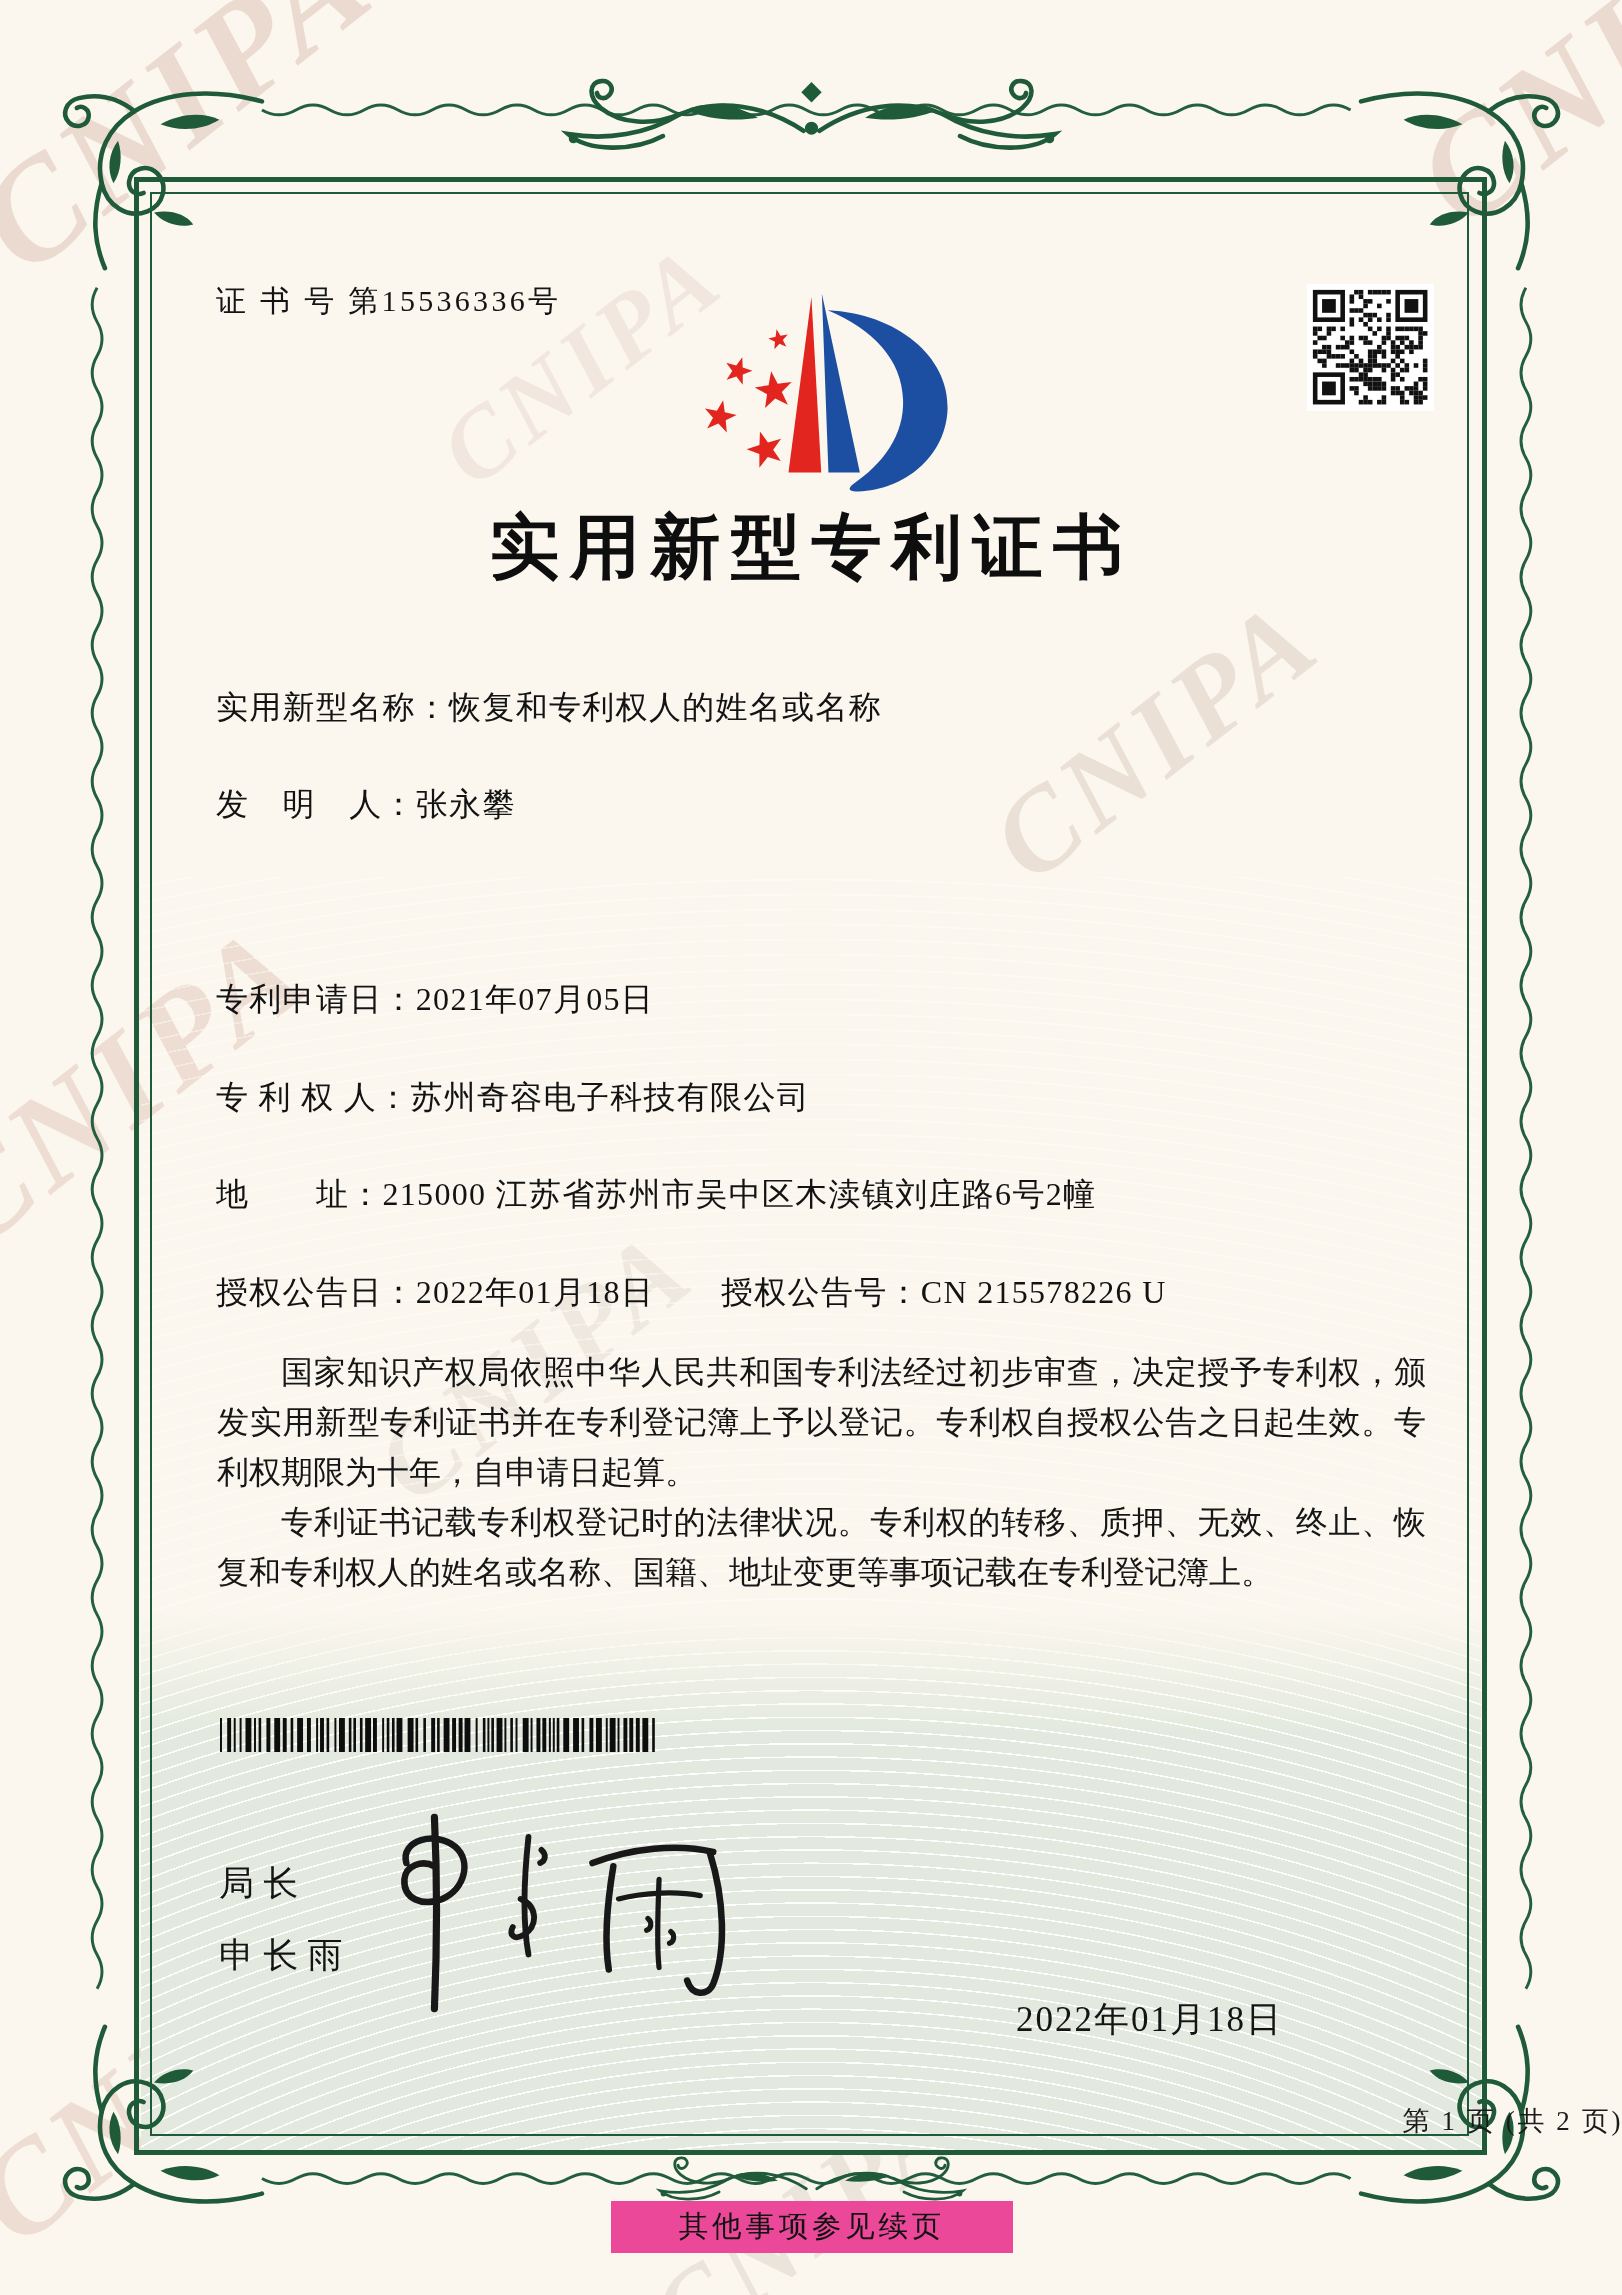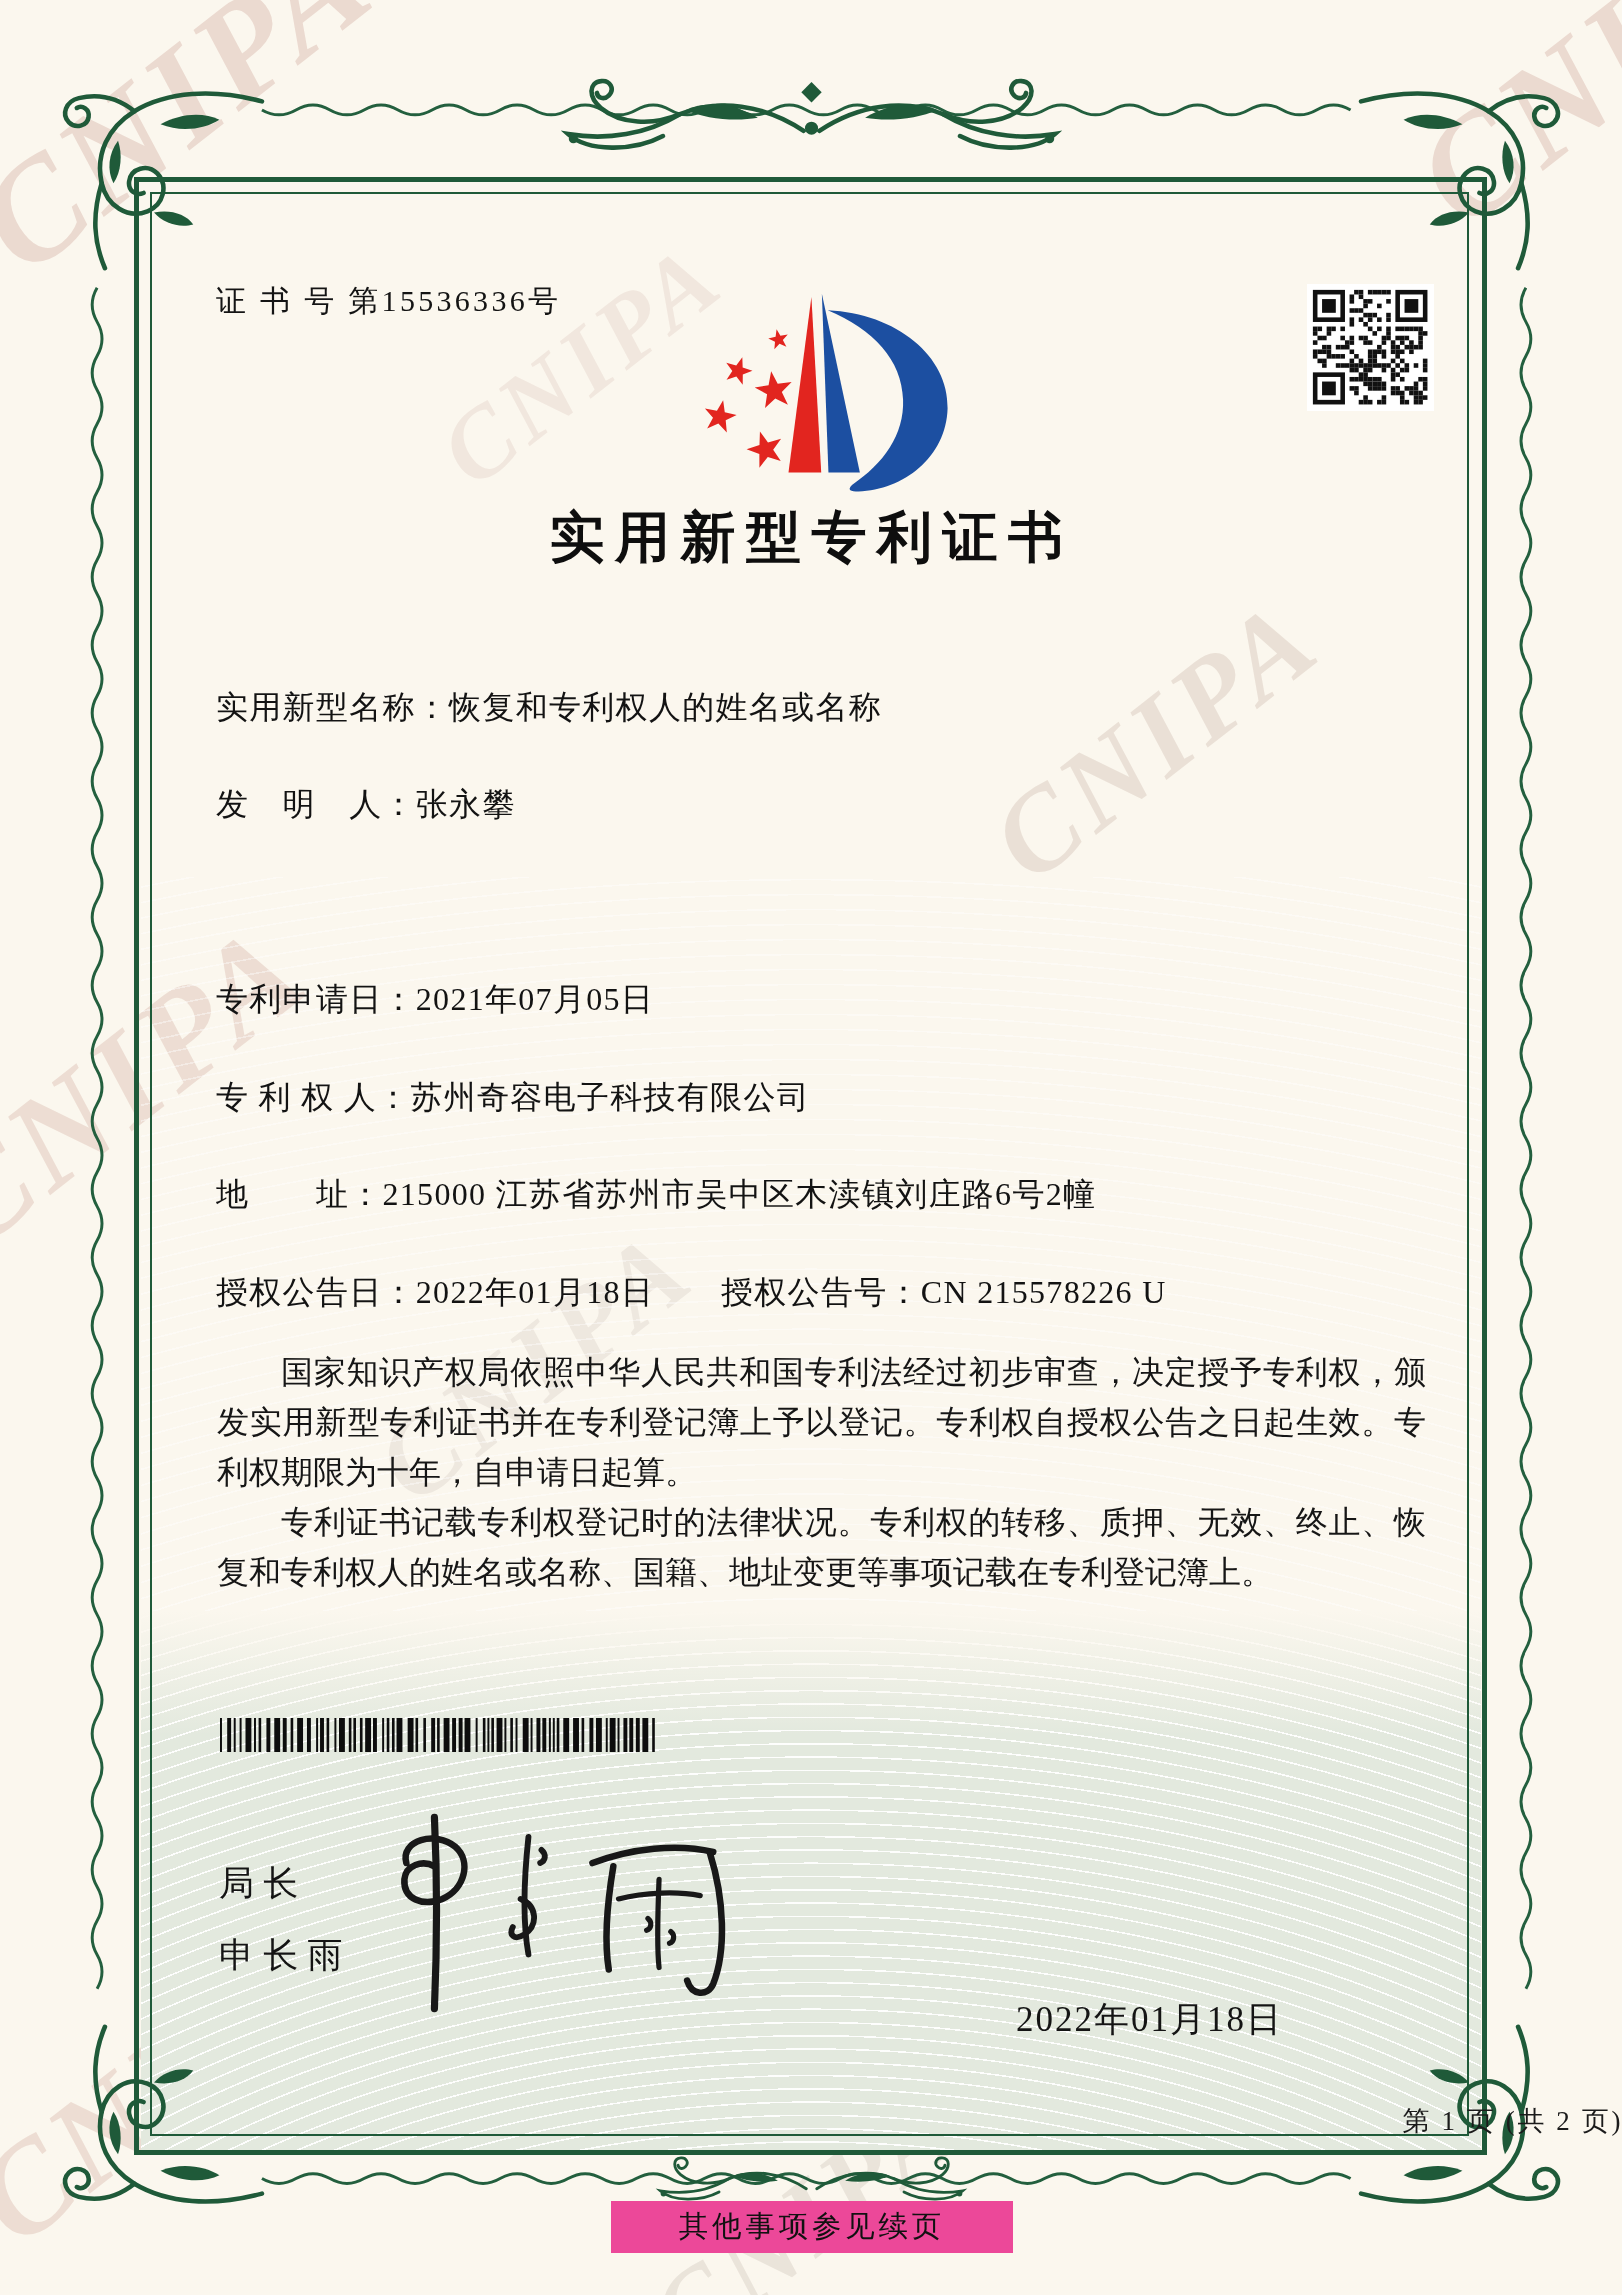--- a/index.html
+++ b/index.html
@@ -50,21 +50,21 @@
     position:absolute;left:150px;top:192px;width:1315px;height:1940px;
     border:2px solid #1f5a39;
   }
   .deco-svg{position:absolute;left:0;top:0;pointer-events:none;}
   
   .cert-no{position:absolute;left:216px;top:281px;font-size:30px;letter-spacing:3.3px;}
   .logo{position:absolute;left:687px;top:274px;width:275px;height:236px;}
   .qr{position:absolute;left:1307px;top:284px;width:127px;height:127px;background:#fff;}
   .title{
     position:absolute;left:0;right:0;top:501px;text-align:center;
-    font-size:55px;font-weight:bold;letter-spacing:10.5px;color:#0e0e0e;
+    font-size:70px;font-weight:bold;letter-spacing:10.5px;color:#0e0e0e;
   }
   
   .field{position:absolute;left:216px;font-size:32px;letter-spacing:1.3px;white-space:nowrap;color:#131313;}
   .f0{top:686px}.f1{top:783px}.f2{top:881px}.f3{top:978px}
   .f4{top:1076px}.f5{top:1173px}.f6{top:1271px}
   .grant-right{position:absolute;left:505px;top:0;white-space:nowrap;}
   
   .legal{
     position:absolute;left:217px;top:1347px;width:1209px;
     font-size:32px;line-height:50px;text-align:justify;color:#161616;

